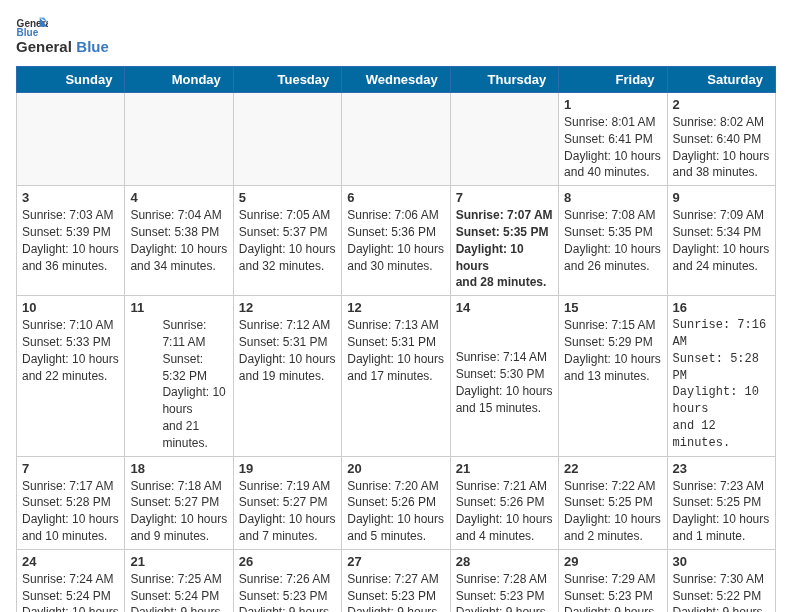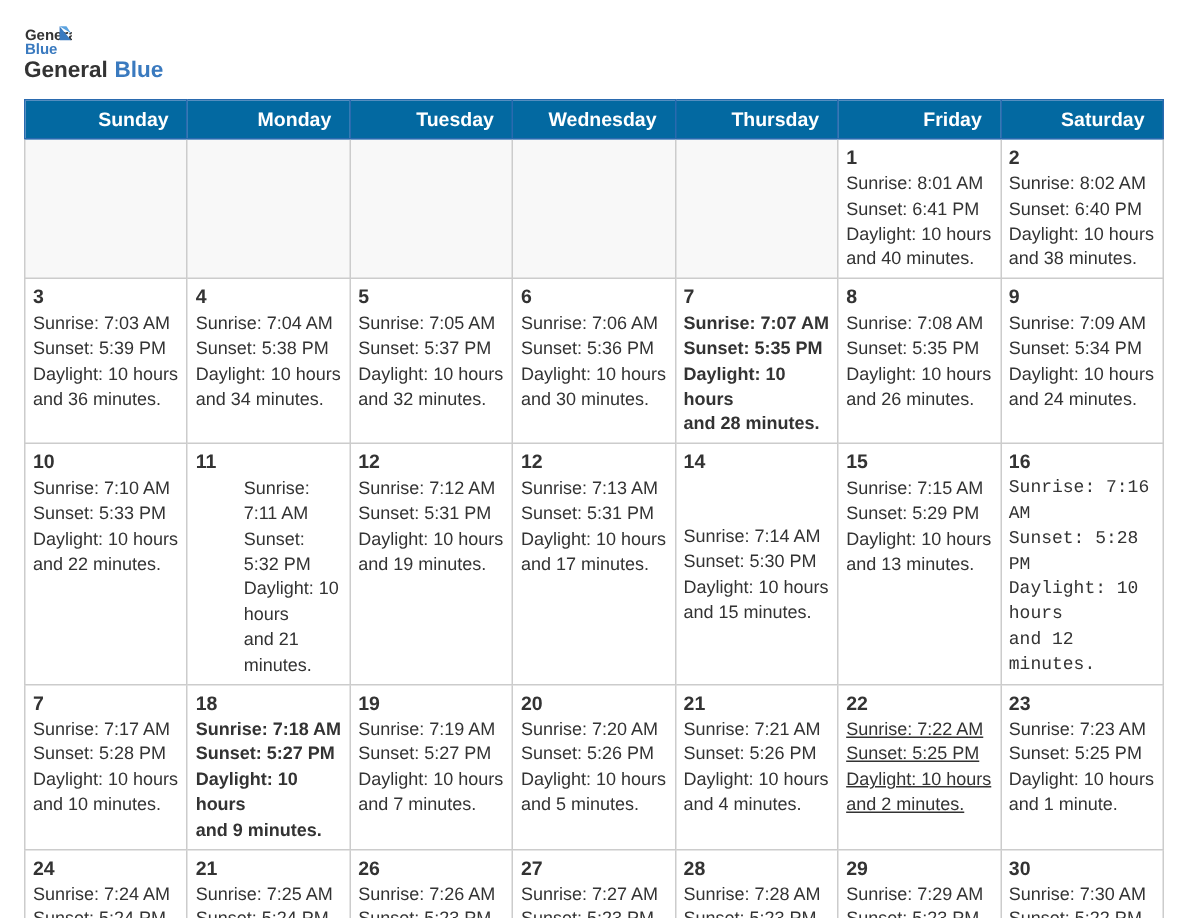--- a/index.html
+++ b/index.html
@@ -245,21 +245,21 @@
       <tr>
         <td>
           <span class="day-num">7</span>
           <div class="day-info" style="white-space: pre-line;">Sunrise: 7:17 AM
 Sunset: 5:28 PM
 Daylight: 10 hours
 and 10 minutes.</div>
         </td>
         <td>
           <span class="day-num">18</span>
-          <div class="day-info" style="white-space: pre-line; font-weight: bold;">Sunrise: 7:18 AM
+          <div class="day-info" style="white-space: pre-line;">Sunrise: 7:18 AM
 Sunset: 5:27 PM
 Daylight: 10 hours
 and 9 minutes.</div>
         </td>
         <td>
           <span class="day-num">19</span>
           <div class="day-info" style="white-space: pre-line;">Sunrise: 7:19 AM
 Sunset: 5:27 PM
 Daylight: 10 hours
 and 7 minutes.</div>
@@ -273,21 +273,21 @@
         </td>
         <td>
           <span class="day-num">21</span>
           <div class="day-info" style="white-space: pre-line;">Sunrise: 7:21 AM
 Sunset: 5:26 PM
 Daylight: 10 hours
 and 4 minutes.</div>
         </td>
         <td>
           <span class="day-num">22</span>
-          <div class="day-info" style="white-space: pre-line; text-decoration: underline;">Sunrise: 7:22 AM
+          <div class="day-info" style="white-space: pre-line;">Sunrise: 7:22 AM
 Sunset: 5:25 PM
 Daylight: 10 hours
 and 2 minutes.</div>
         </td>
         <td>
           <span class="day-num">23</span>
           <div class="day-info" style="white-space: pre-line;">Sunrise: 7:23 AM
 Sunset: 5:25 PM
 Daylight: 10 hours
 and 1 minute.</div>

